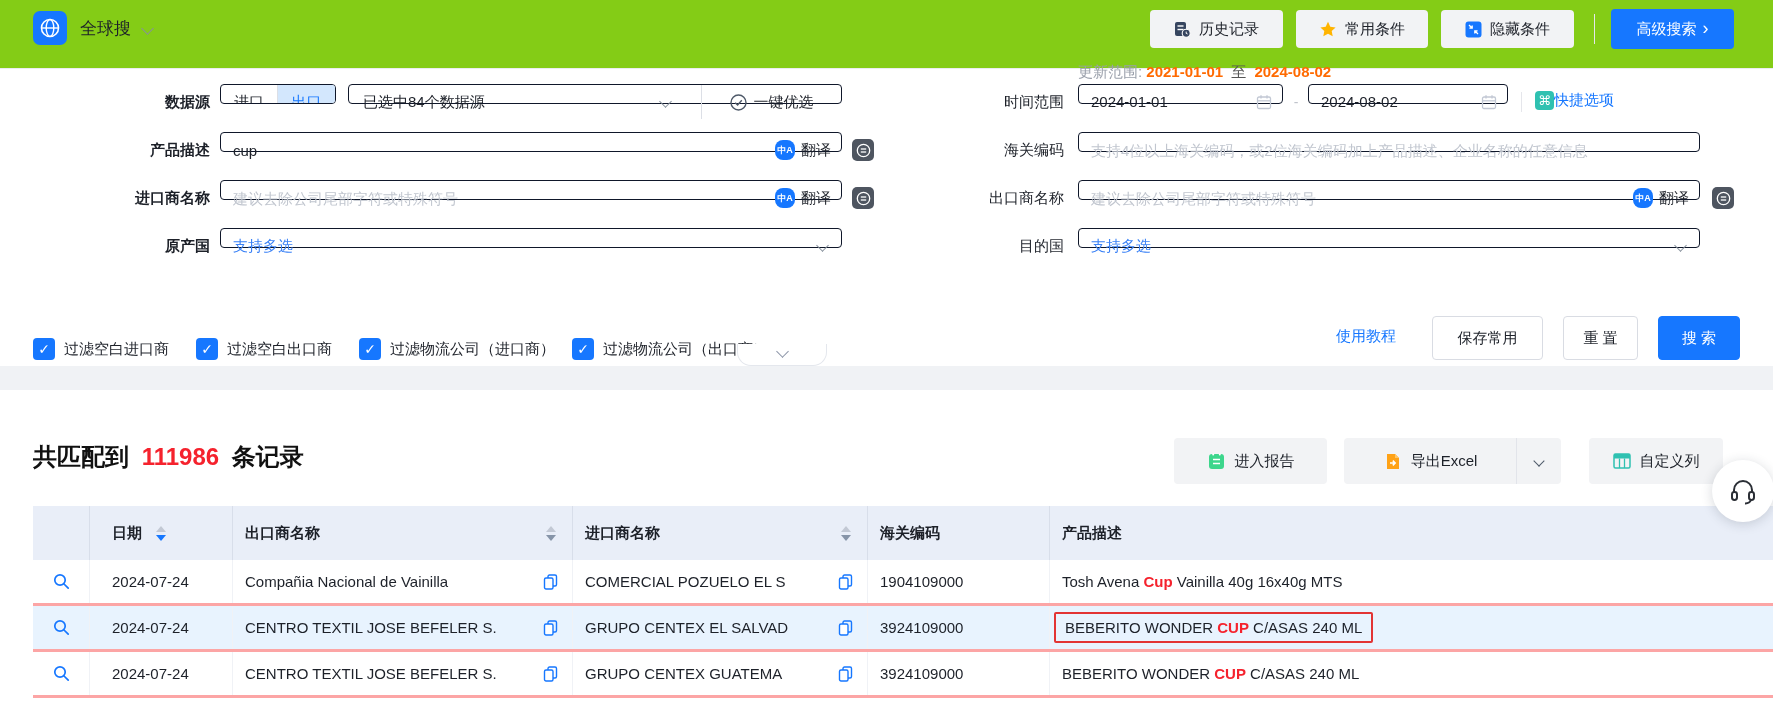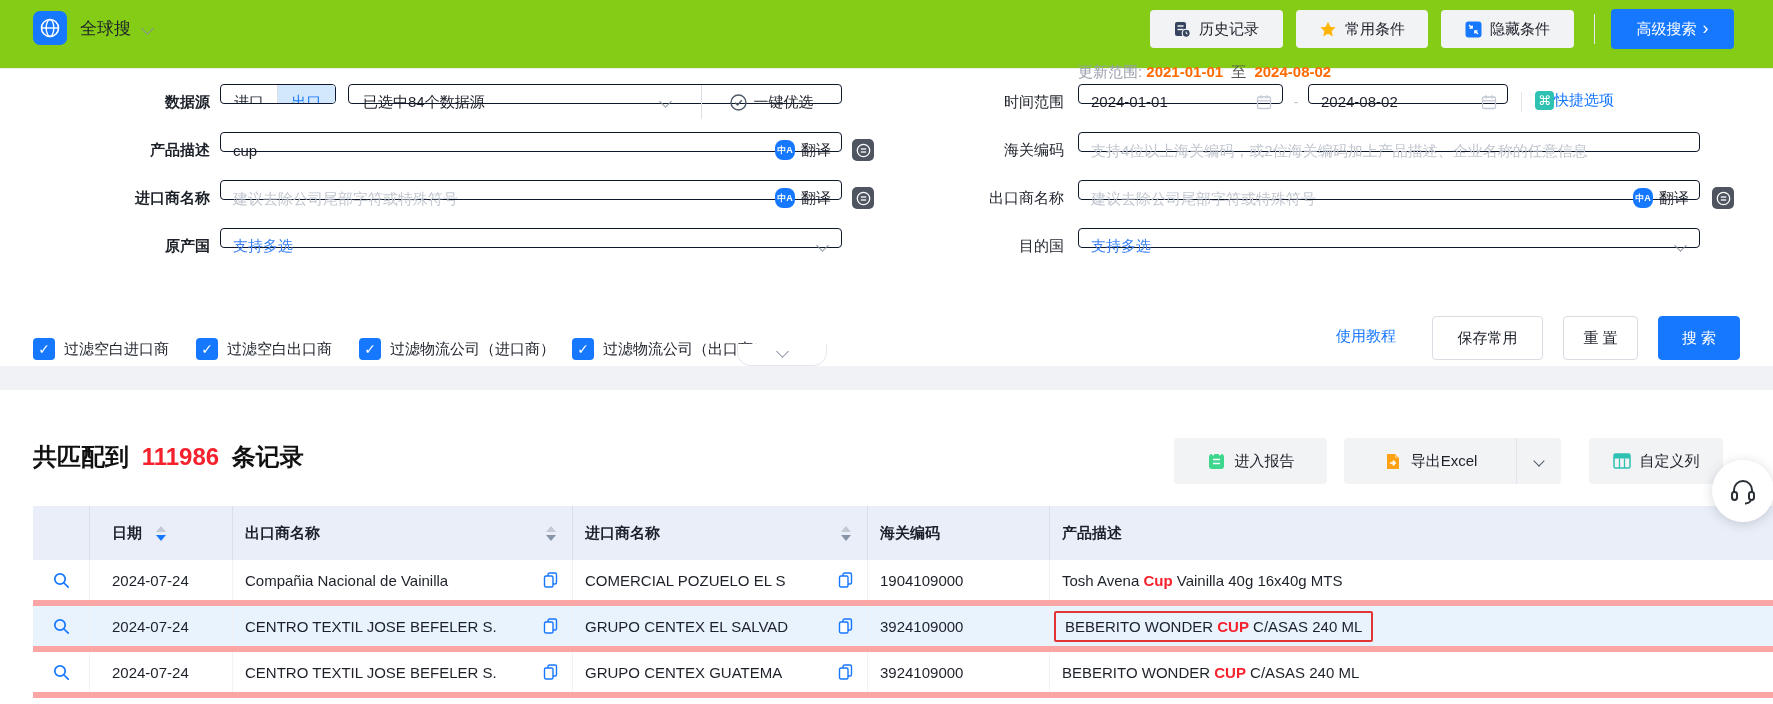--- a/index.html
+++ b/index.html
@@ -77,21 +77,21 @@
   .excel-main { width:173px; display:flex; align-items:center; justify-content:center; gap:9px; font-size:15px; font-weight:500; color:#1d2129; cursor:pointer; border-right:1px solid #e2e4ea; }
   .excel-caret { width:44px; display:flex; align-items:center; justify-content:center; cursor:pointer; }
   .excel-caret .chev { width:8px; height:8px; border-color:#4e5969; }
   .support-fab { position:absolute; left:1712px; top:70px; width:62px; height:62px; background:#fff; border-radius:50%; box-shadow:0 2px 12px rgba(31,45,61,.18); display:flex; align-items:center; justify-content:center; cursor:pointer; z-index:5; }
 
   
   .table { position:absolute; left:33px; top:116px; width:1740px; }
   .thead { display:flex; height:54px; background:#e9eef8; }
   .th { display:flex; align-items:center; font-size:15px; font-weight:bold; color:#1d2129; border-right:1px solid #d8deea; }
   .th:last-child { border-right:none; }
-  .trow { display:flex; height:46px; border-bottom:6px solid #fca5a5; background:#fff; }
+  .trow { display:flex; height:46px; border-bottom:3px solid #fca5a5; background:#fff; }
   .trow.selected { background:#e8f3fe; }
   .td { display:flex; align-items:center; font-size:15px; color:#1d2129; border-right:1px solid #f0f2f6; overflow:hidden; white-space:nowrap; }
   .td:last-child { border-right:none; }
   .c-icon { width:57px; justify-content:center; }
   .c-date { width:143px; padding-left:22px; }
   .c-exp { width:340px; padding-left:12px; }
   .c-imp { width:295px; padding-left:12px; }
   .c-hs  { width:182px; padding-left:12px; }
   .c-prod{ width:723px; padding-left:12px; }
   .sorter { display:inline-flex; flex-direction:column; gap:3px; margin-left:14px; cursor:pointer; }

